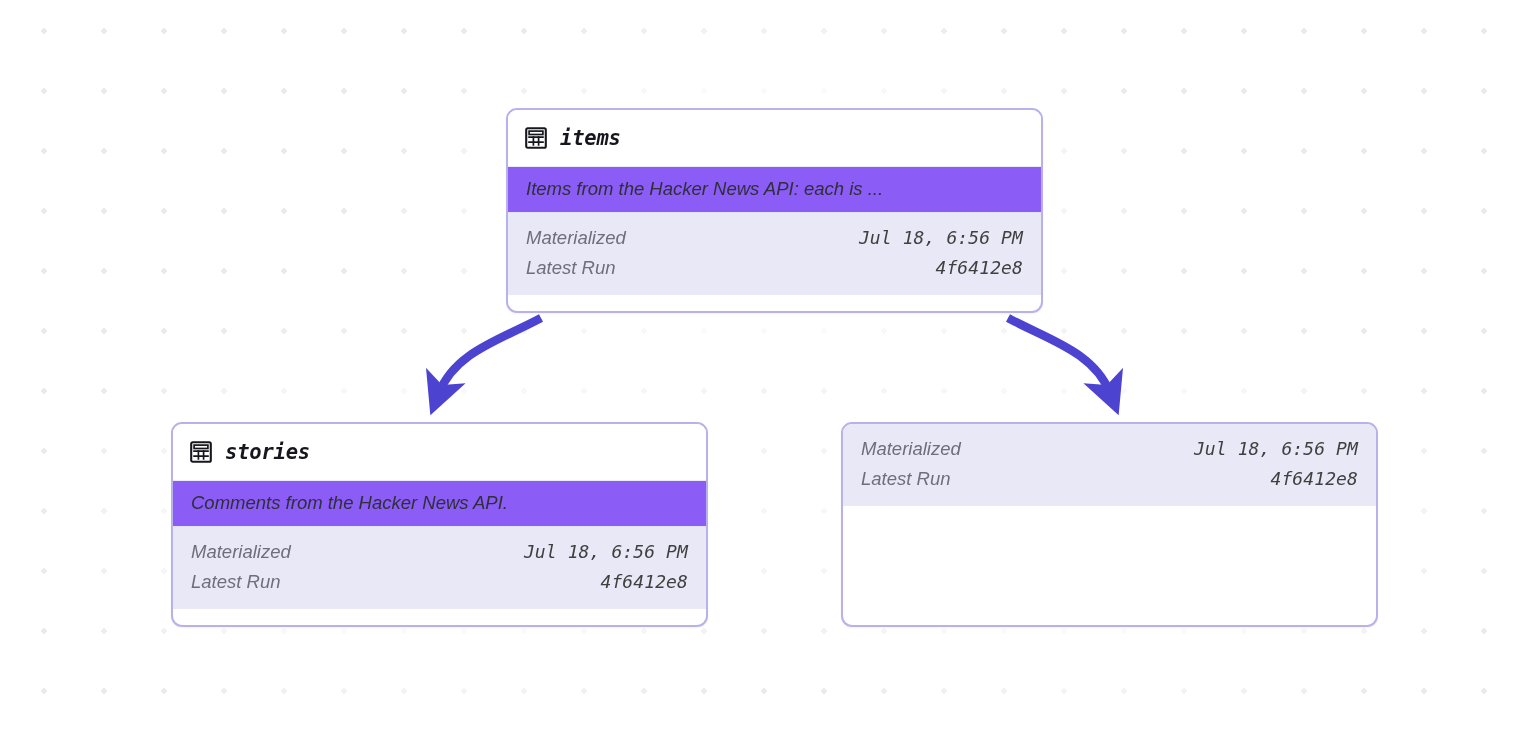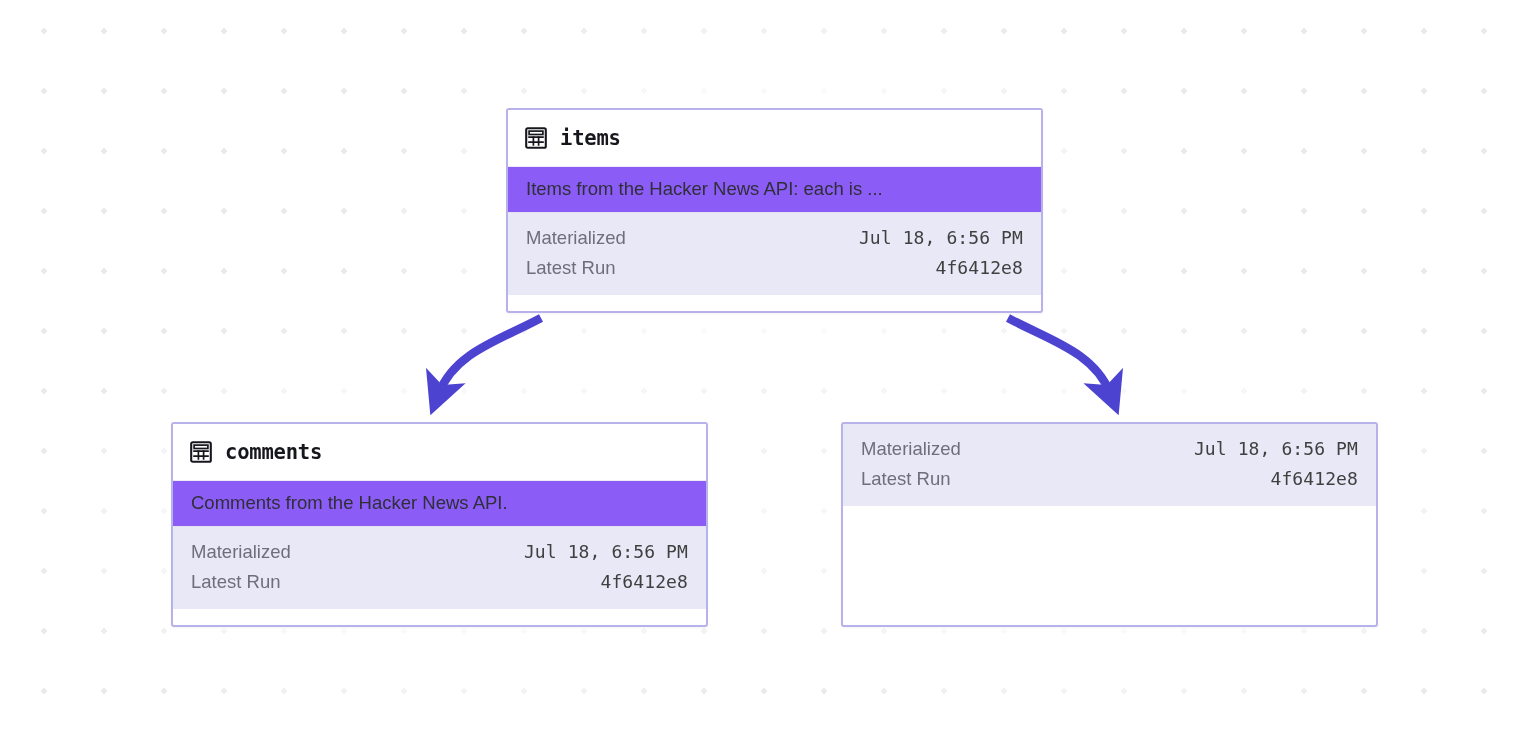--- a/index.html
+++ b/index.html
@@ -34,24 +34,25 @@
     top: 0;
     width: 1538px;
     height: 730px;
     pointer-events: none;
   }
 
   .node {
     position: absolute;
     box-sizing: border-box;
     border: 2.5px solid #b7b2ea;
-    border-radius: 3px;
+    border-radius: 11px;
     background: #ffffff;
     overflow: hidden;
     box-shadow: 0 1px 2px rgba(30,27,100,0.05);
+    font-style: italic;
   }
   .node-header {
     display: flex;
     align-items: center;
     gap: 13px;
     height: 56px;
     padding: 0 17px;
     background: #ffffff;
     border-bottom: 1px solid #ececf4;
   }
@@ -152,21 +153,21 @@
   <div class="node" id="node-comments">
     <div class="node-header">
       <svg class="table-icon" viewBox="0 0 22 22">
         <rect x="1.2" y="1.2" width="19.6" height="19.6" rx="1.6" fill="none" stroke="#16161d" stroke-width="2.1"></rect>
         <rect x="4.1" y="4.1" width="13.8" height="3.4" fill="none" stroke="#16161d" stroke-width="1.7"></rect>
         <line x1="3.2" y1="10.1" x2="18.8" y2="10.1" stroke="#16161d" stroke-width="1.7"></line>
         <line x1="3.2" y1="15.2" x2="18.8" y2="15.2" stroke="#16161d" stroke-width="1.7"></line>
         <line x1="8.4" y1="9.2" x2="8.4" y2="18.8" stroke="#16161d" stroke-width="1.7"></line>
         <line x1="13.6" y1="9.2" x2="13.6" y2="18.8" stroke="#16161d" stroke-width="1.7"></line>
       </svg>
-      <span class="node-title">comments</span>
+      <span class="node-title">stories</span>
     </div>
     <div class="node-desc">Comments from the Hacker News API.</div>
     <div class="node-meta">
       <div class="meta-row">
         <span class="meta-label">Materialized</span>
         <span class="meta-value">Jul 18, 6:56 PM</span>
       </div>
       <div class="meta-row">
         <span class="meta-label">Latest Run</span>
         <span class="meta-value">4f6412e8</span>

